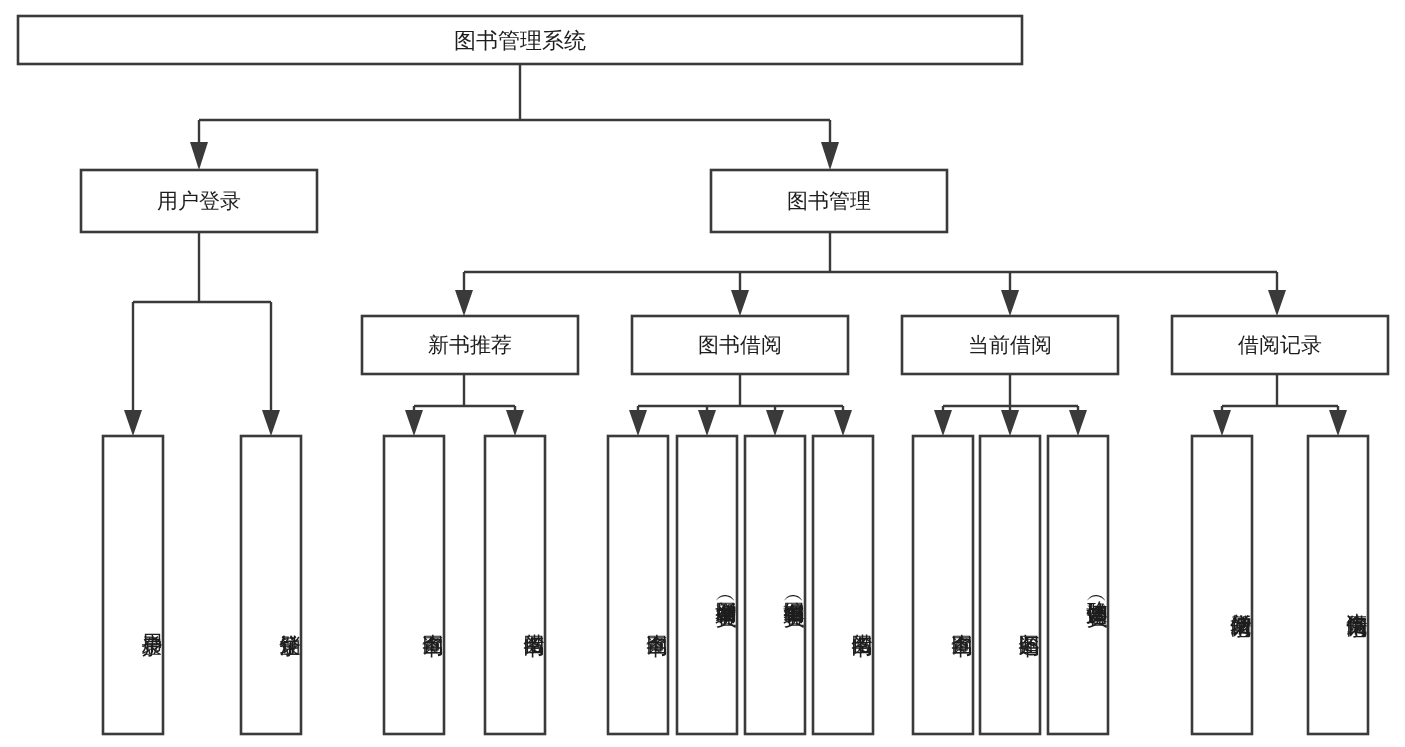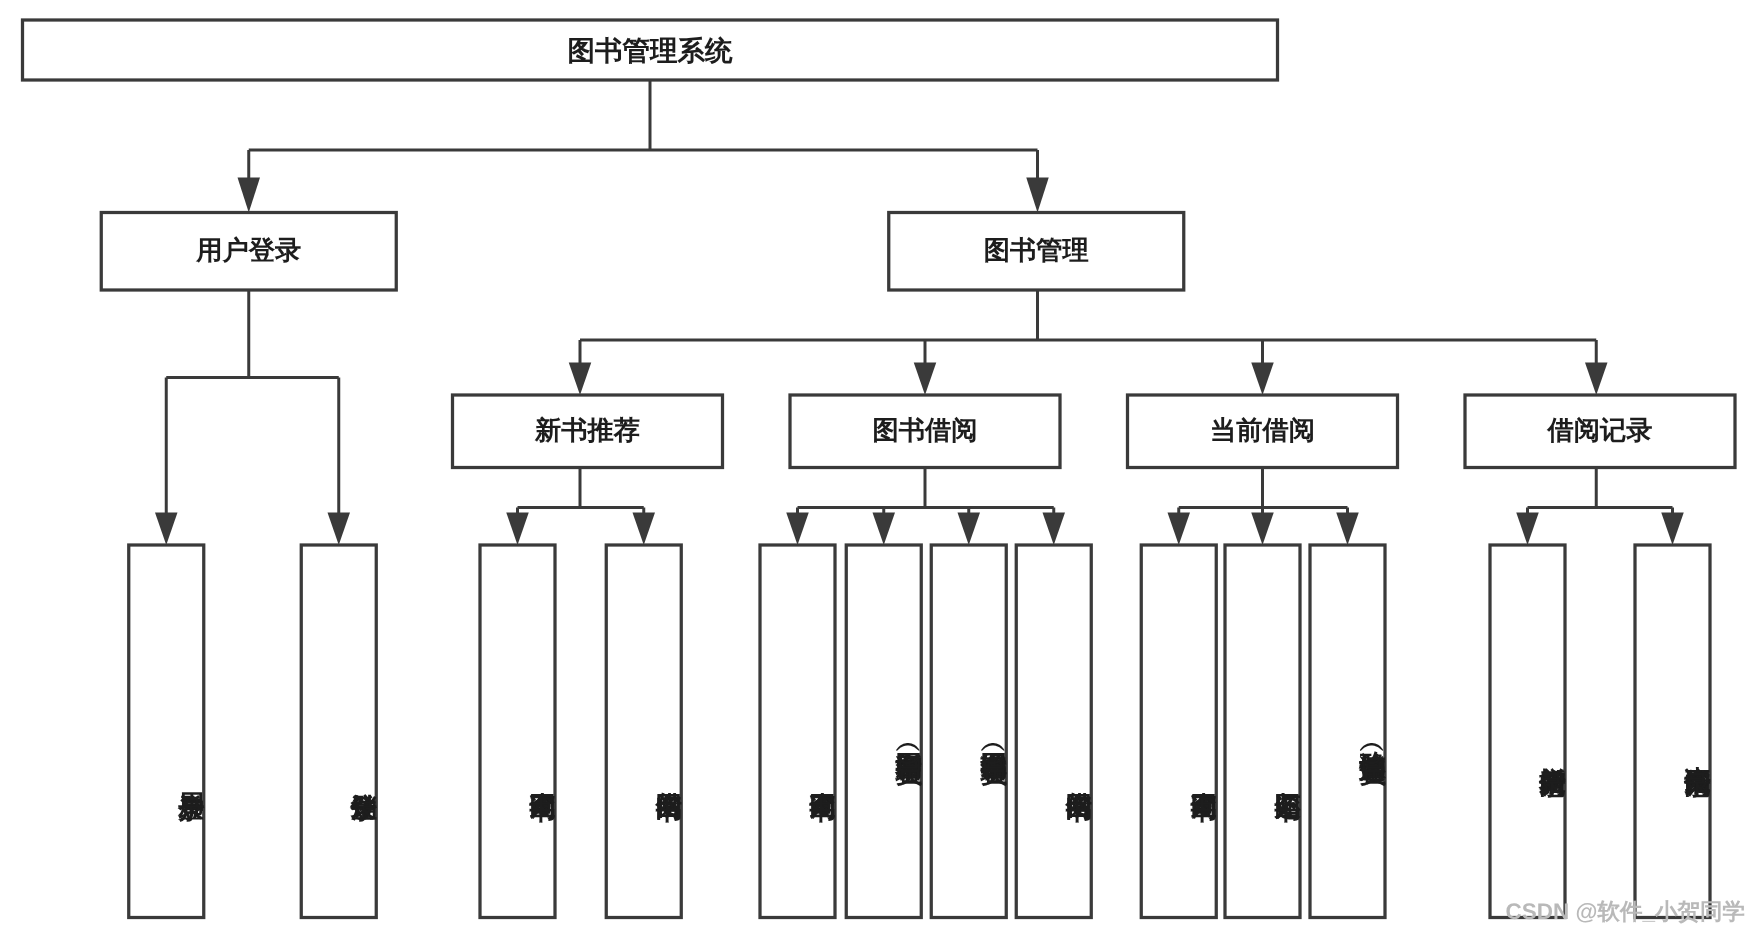--- a/index.html
+++ b/index.html
@@ -12,21 +12,20 @@
     width: 1405px;
     height: 747px;
     overflow: hidden;
     font-family: "Liberation Sans", "DejaVu Sans", sans-serif;
   }
   #diagram-root {
     position: relative;
     width: 1405px;
     height: 747px;
     background: #ffffff;
-    font-weight: bold;
   }
   svg#tree-svg {
     position: absolute;
     left: 0;
     top: 0;
     width: 1405px;
     height: 747px;
   }
   .node-box {
     fill: #ffffff;
@@ -233,15 +232,14 @@
   <div class="leaf-label" style="left:745px; top:444px; width:60px; height:288px;">编辑图书（管理员）</div>
   <div class="leaf-label" style="left:813px; top:506px; width:60px; height:226px;">借阅图书</div>
 
   <div class="leaf-label" style="left:913px; top:506px; width:60px; height:226px;">查询图书</div>
   <div class="leaf-label" style="left:980px; top:506px; width:60px; height:226px;">归还图书</div>
   <div class="leaf-label" style="left:1048px; top:444px; width:60px; height:288px;">确认归还（管理员）</div>
 
   <div class="leaf-label" style="left:1192px; top:466px; width:60px; height:266px;">新增借阅记录</div>
   <div class="leaf-label" style="left:1308px; top:466px; width:60px; height:266px;">查询借阅记录</div>
 
-  <div class="watermark">CSDN @软件_小贺同学</div>
 
 </div>
 
 </body></html>

